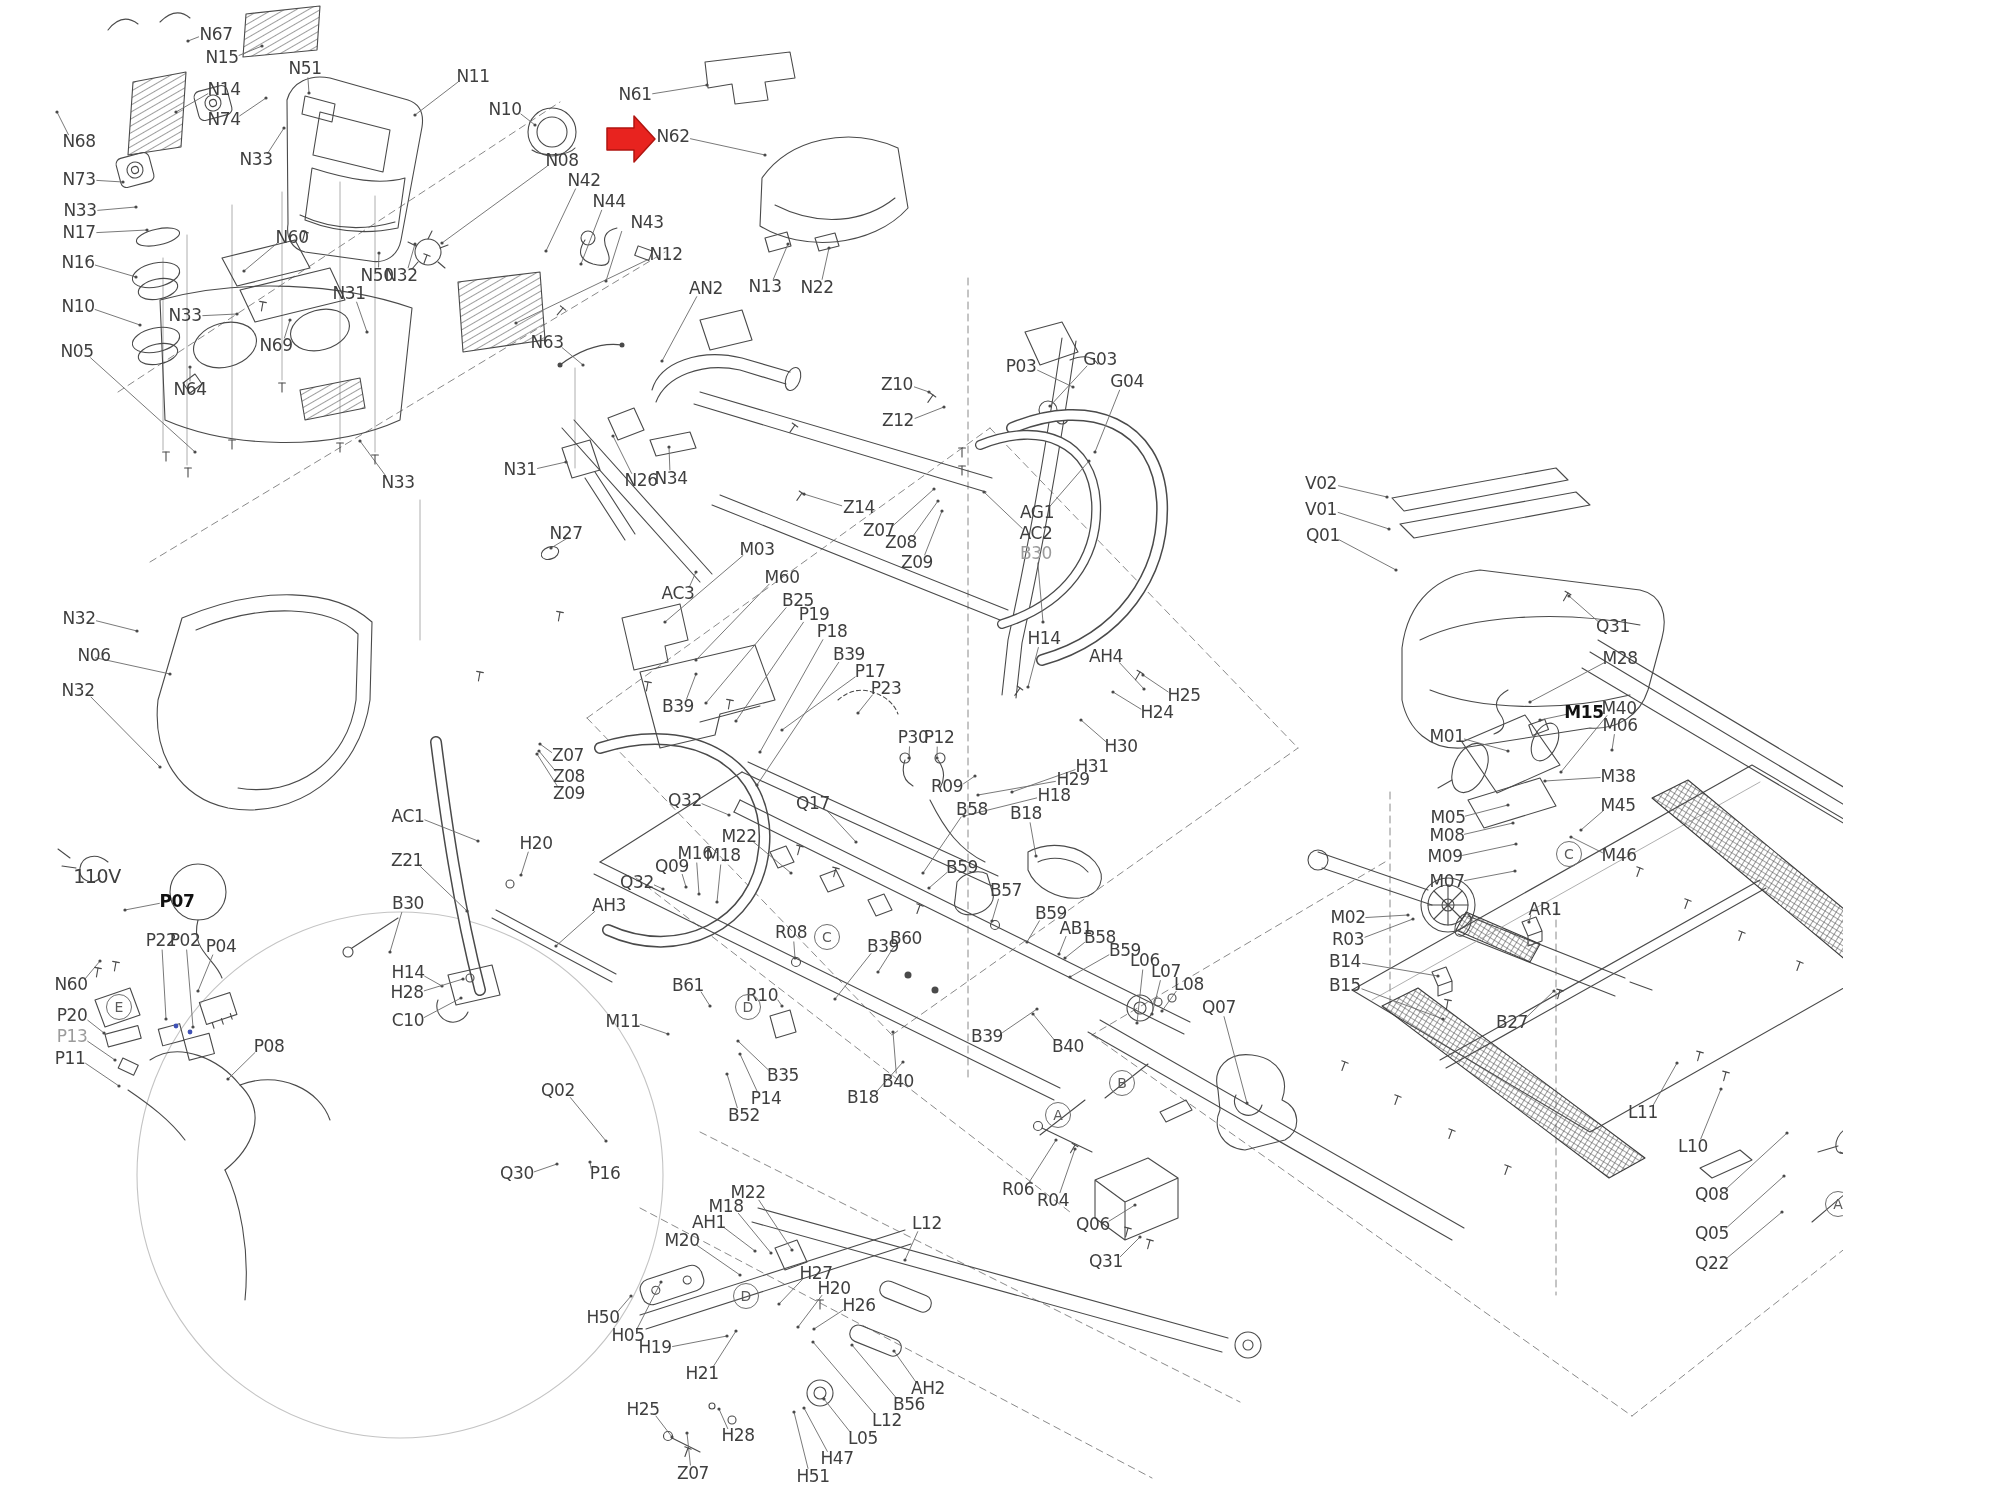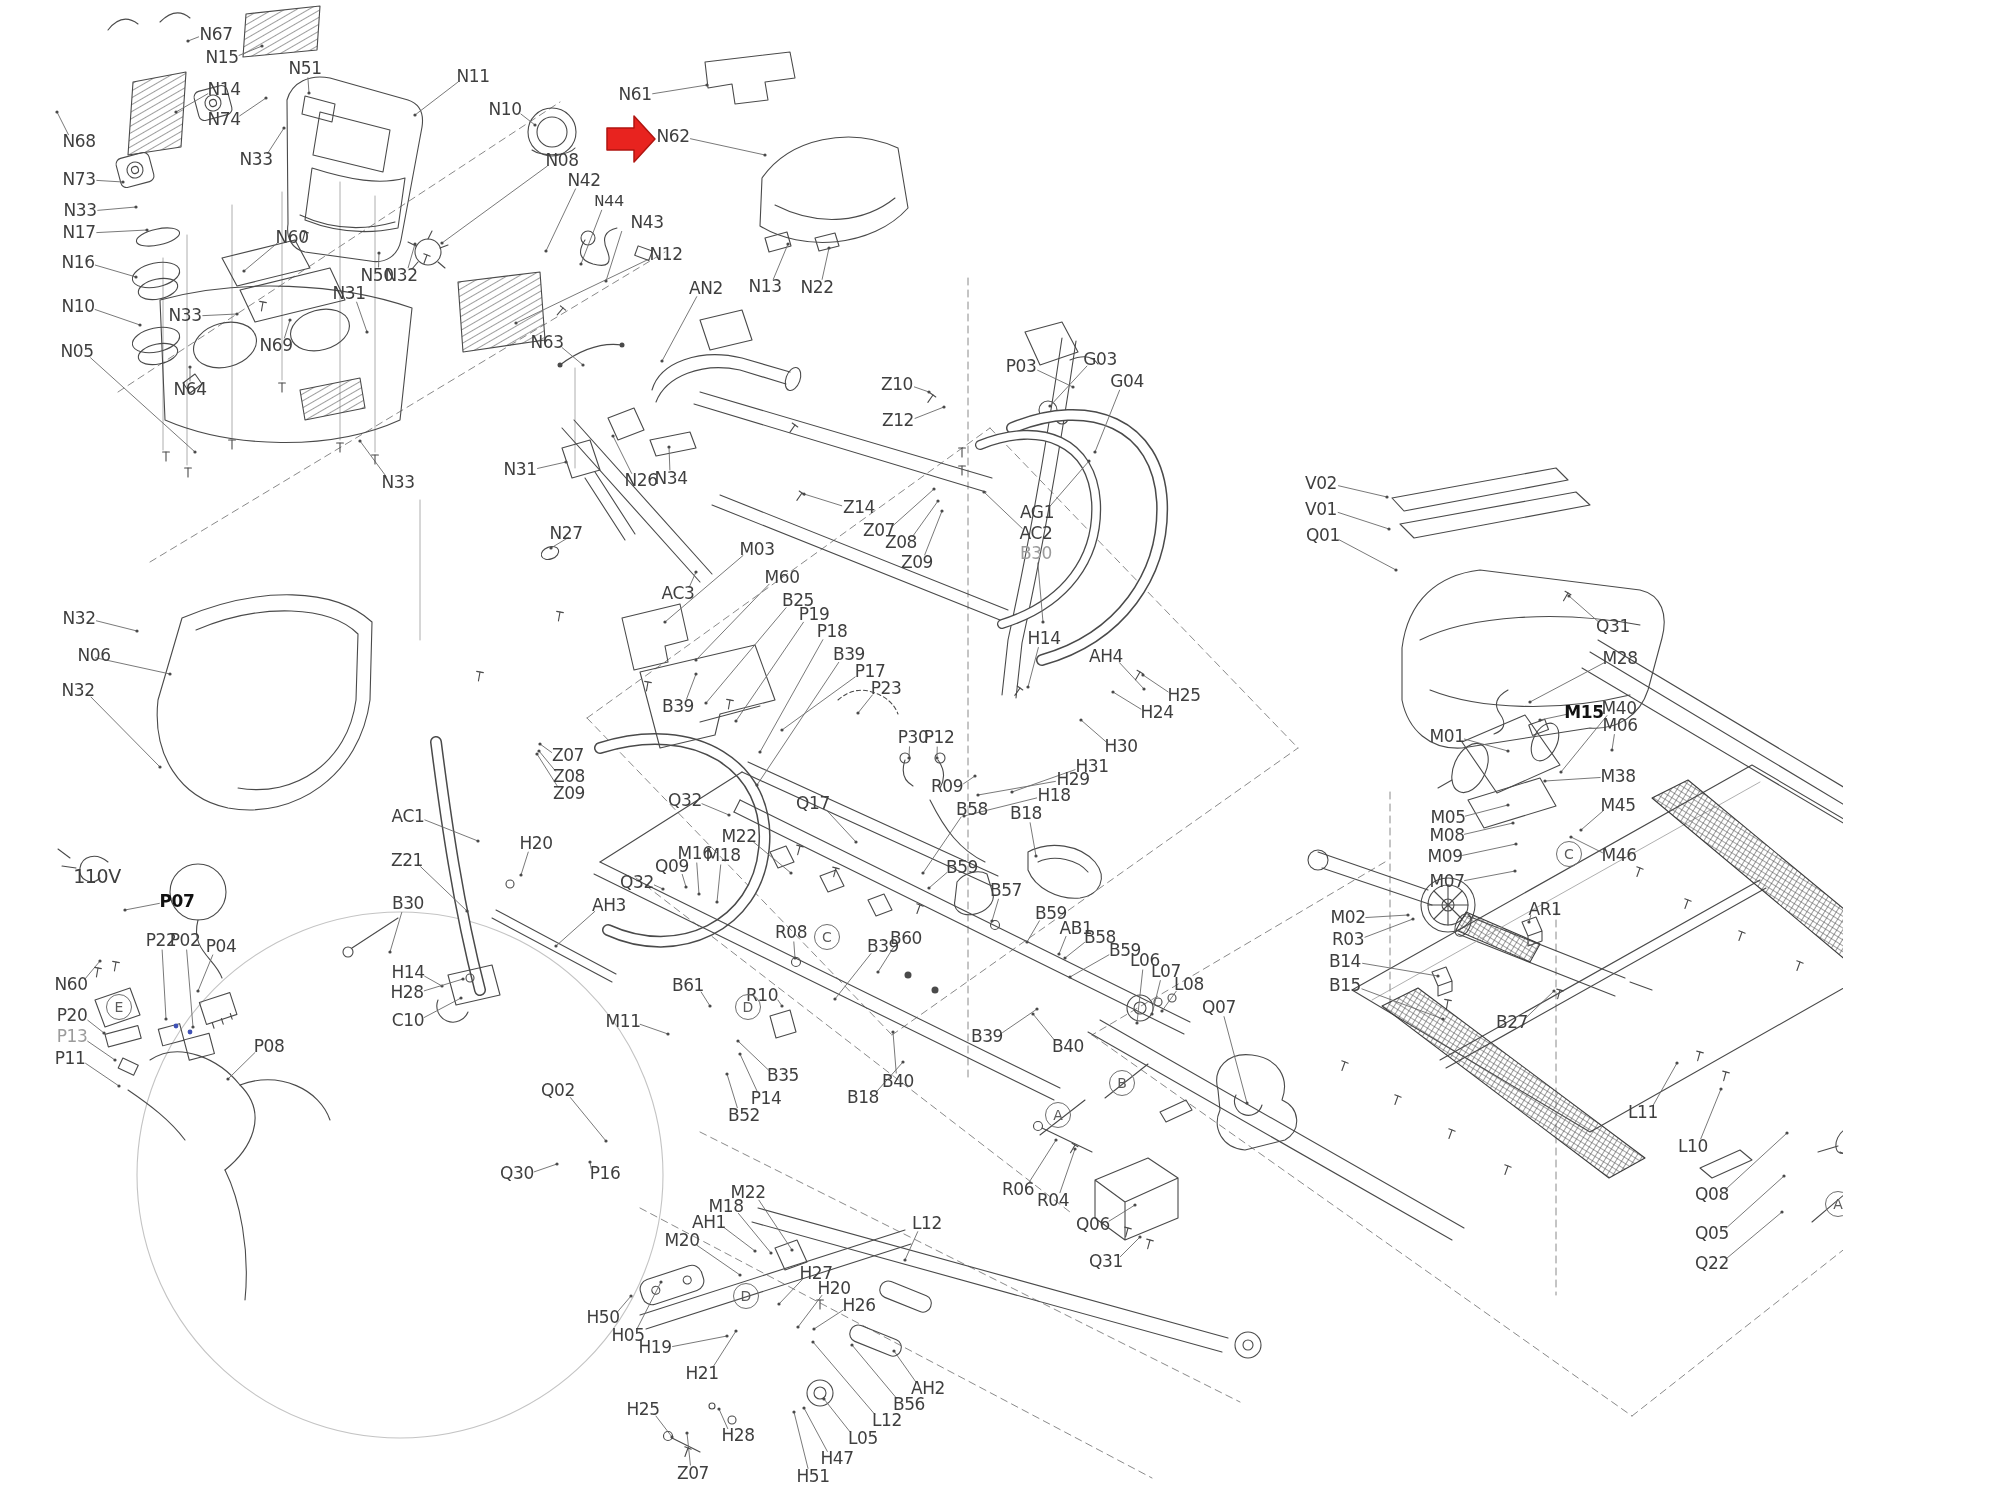--- a/index.html
+++ b/index.html
@@ -854,21 +854,21 @@
       <div class="lbl" style="left: 79px; top: 180px;">N73</div>
       <div class="lbl" style="left: 80px; top: 211px;">N33</div>
       <div class="lbl" style="left: 79px; top: 233px;">N17</div>
       <div class="lbl" style="left: 78px; top: 263px;">N16</div>
       <div class="lbl" style="left: 78px; top: 307px;">N10</div>
       <div class="lbl" style="left: 77px; top: 352px;">N05</div>
       <div class="lbl" style="left: 473px; top: 77px;">N11</div>
       <div class="lbl" style="left: 505px; top: 110px;">N10</div>
       <div class="lbl" style="left: 562px; top: 161px;">N08</div>
       <div class="lbl" style="left: 584px; top: 181px;">N42</div>
-      <div class="lbl" style="left: 609px; top: 202px; font-family: Liberation Mono, monospace;">N44</div>
+      <div class="lbl" style="left: 609px; top: 202px;">N44</div>
       <div class="lbl" style="left: 628px; top: 223px; margin-left: 19px;">N43</div>
       <div class="lbl" style="left: 666px; top: 255px;">N12</div>
       <div class="lbl" style="left: 635px; top: 95px;">N61</div>
       <div class="lbl" style="left: 673px; top: 137px;">N62</div>
       <div class="lbl" style="left: 765px; top: 287px;">N13</div>
       <div class="lbl" style="left: 817px; top: 288px;">N22</div>
       <div class="lbl" style="left: 292px; top: 238px;">N60</div>
       <div class="lbl" style="left: 377px; top: 276px;">N50</div>
       <div class="lbl" style="left: 401px; top: 276px;">N32</div>
       <div class="lbl" style="left: 349px; top: 294px;">N31</div>

